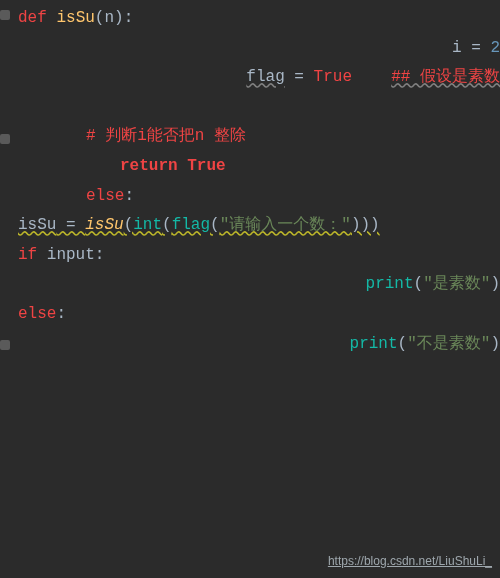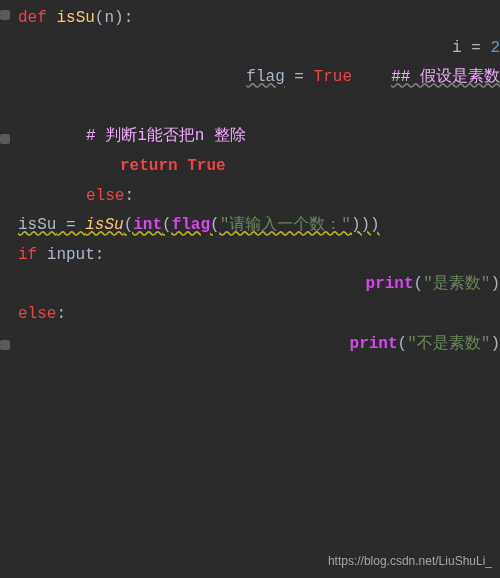--- a/index.html
+++ b/index.html
@@ -37,42 +37,43 @@
   .fold.f1 { top: 10px; }
   .fold.f2 { top: 134px; }
   .fold.f3 { top: 340px; }
   .kw { color: #ef4444; }
   .fn { color: #ffc66d; }
   .fn-i { color: #ffc66d; font-style: italic; }
   .param { color: #a9b7c6; }
   .var { color: #a9b7c6; }
   .num { color: #6897bb; }
   .str { color: #6a8759; }
-  .comment { color: #f0abfc; }
-  .builtin { color: #d946ef; font-weight: bold; }
+  .comment { color: #ef4444; }
+  .builtin { color: #14b8a6; }
   .op { color: #a9b7c6; }
   .line { white-space: pre; }
   .wavy {
     text-decoration-line: underline;
     text-decoration-style: wavy;
     text-decoration-color: #808080;
     margin-left: 20px;
   }
   .wavy-y {
     text-decoration-line: underline;
     text-decoration-style: wavy;
     text-decoration-color: #bbb529;
   }
   .watermark {
     position: absolute;
     right: 8px;
     bottom: 6px;
     font-size: 12px;
     color: #9ea7ad;
     font-family: Arial, sans-serif;
+    text-decoration: underline;
   }
   .ind1 { padding-left: 34px; text-align: right; }
   .ind2 { padding-left: 68px; }
   .ind3 { padding-left: 102px; font-weight: bold; }
 </style>
 </head>
 <body>
 
 <div class="editor">
   <div class="gutter-bar">

